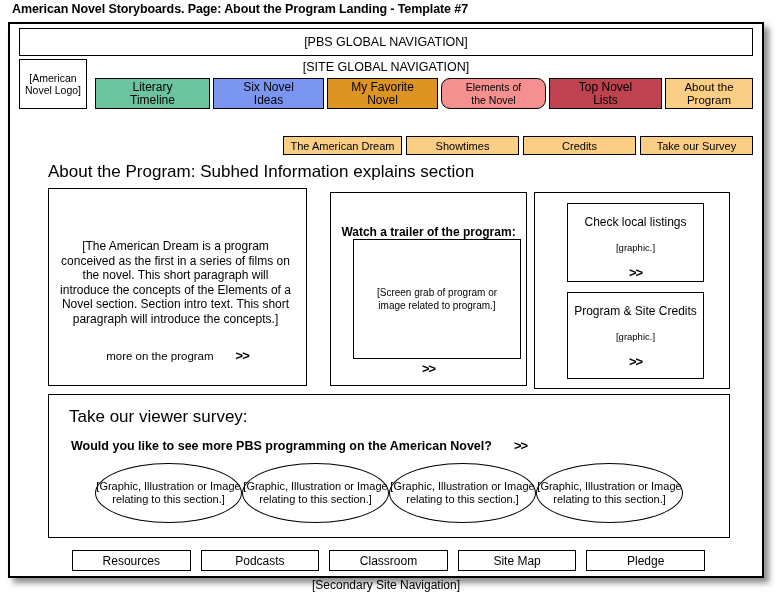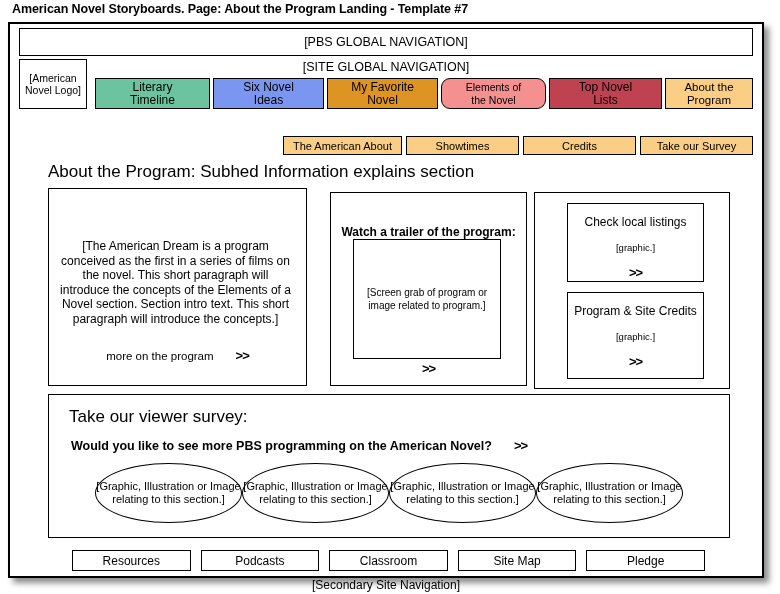--- a/index.html
+++ b/index.html
@@ -182,21 +182,21 @@
     top: 20px;
     text-align: center;
     font-size: 12px;
     font-weight: bold;
     margin-top: 12px;
   }
   .trailer-img {
     position: absolute;
     left: 22px;
     top: 46px;
-    width: 148px;
+    width: 168px;
     height: 120px;
     display: flex;
     align-items: center;
     justify-content: center;
     text-align: center;
     font-size: 10px;
     line-height: 13px;
     padding: 0 8px;
   }
   .trailer-chev {
@@ -335,21 +335,21 @@
     <div class="nav-btn n4" style="background:#BE4250">
       <span>Top Novel Lists</span>
     </div>
     <div class="nav-btn n5" style="background:#FBCE86">
       <span>About the Program</span>
     </div>
   </div>
 
   <div class="sub-nav">
     <div class="subnav-btn s0">
-      <span>The American About</span>
+      <span>The American Dream</span>
     </div>
     <div class="subnav-btn">
       <span>Showtimes</span>
     </div>
     <div class="subnav-btn">
       <span>Credits</span>
     </div>
     <div class="subnav-btn">
       <span>Take our Survey</span>
     </div>

